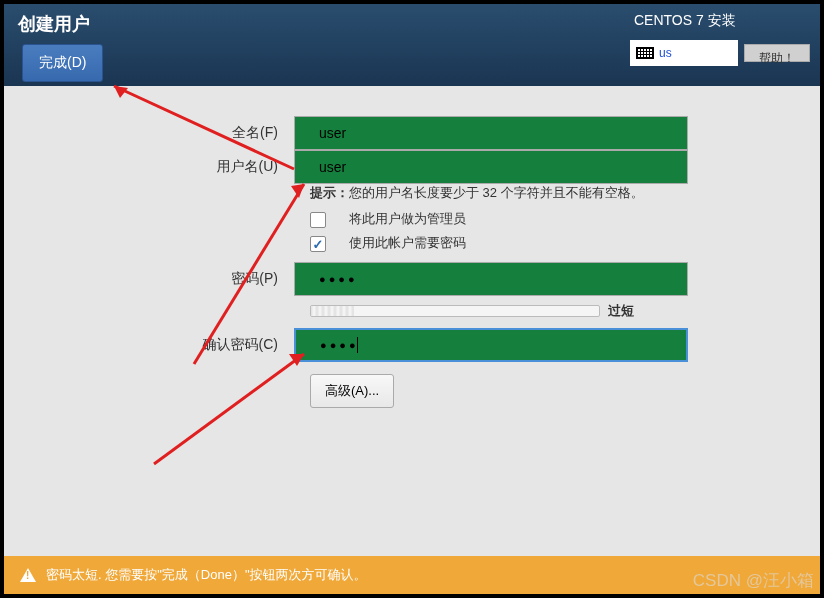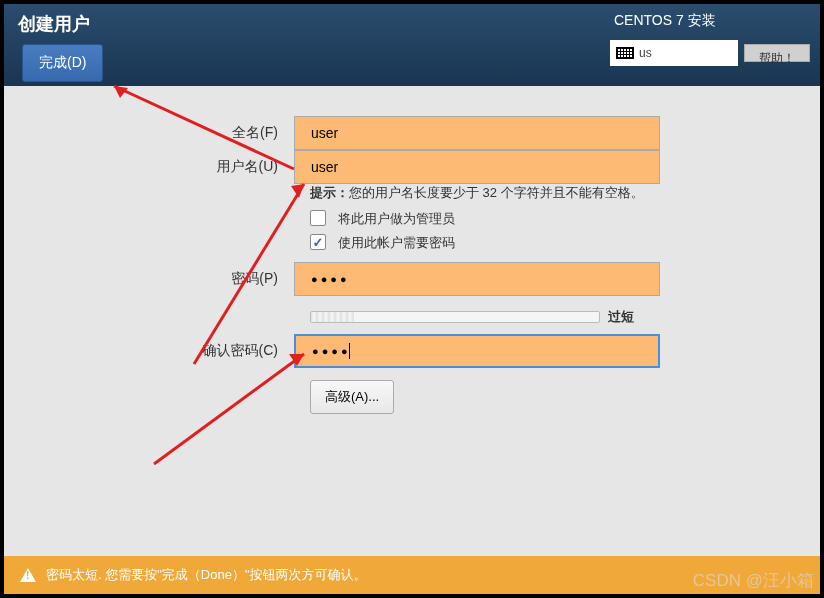--- a/index.html
+++ b/index.html
@@ -4,34 +4,34 @@
   <style>
     * { margin: 0; padding: 0; box-sizing: border-box; font-family: "Microsoft YaHei", "PingFang SC", sans-serif; }
     body { width: 824px; height: 598px; background: #000; overflow: hidden; position: relative; }
     .container { width: 816px; height: 590px; background: #e6e6e6; position: relative; margin: 4px; border-radius: 27px; }
     .header { background: linear-gradient(to bottom, #2a4d6e, #1a3552); height: 82px; position: relative; color: #fff; }
     .header-title { position: absolute; left: 14px; top: 8px; font-size: 18px; font-weight: bold; }
     .done-button { position: absolute; left: 18px; top: 40px; background: linear-gradient(#4a7dc0, #3669ad); border: 1px solid #2a5490; color: #fff; font-size: 14px; padding: 9px 16px; border-radius: 3px; cursor: pointer; }
     .header-right { position: absolute; right: 10px; top: 8px; text-align: right; }
     .install-title { font-size: 14px; color: #fff; margin-bottom: 10px; display: block; text-align: left; padding-left: 4px; }
     .right-controls { display: flex; align-items: center; gap: 6px; }
-    .keyboard-indicator { background: #fff; color: #404040; padding: 4px 10px 4px 6px; font-size: 12px; display: flex; align-items: center; gap: 5px; width: 128px; height: 26px; }
+    .keyboard-indicator { background: #fff; color: #1d4ed8; padding: 4px 10px 4px 6px; font-size: 12px; display: flex; align-items: center; gap: 5px; width: 108px; height: 26px; }
     .kb-icon { width: 18px; height: 12px; border: 1px solid #000; display: inline-block; position: relative; background: repeating-linear-gradient(to right, #000 0 1px, transparent 1px 3px), repeating-linear-gradient(to bottom, #000 0 1px, transparent 1px 3px); }
     .help-button { background: #d0d0d0; border: 1px solid #aaa; color: #333; padding: 5px 14px; font-size: 12px; cursor: pointer; height: 18px; }
     .form-area { padding: 30px 50px 0 50px; position: relative; }
     .form-row { display: flex; align-items: center; margin-bottom: 0; }
     .form-label { width: 240px; text-align: right; padding-right: 16px; font-size: 14px; color: #333; }
-    .form-input { width: 366px; height: 34px; border: 1px solid #aaa; padding: 0 16px; font-size: 14px; background: #fdba74; }
+    .form-input { width: 394px; height: 34px; border: 1px solid #aaa; padding: 0 24px; font-size: 14px; background: #15803d; }
     .form-input.focused { border: 2px solid #4a90d9; }
     .hint-row { margin-left: 256px; font-size: 13px; color: #333; margin-bottom: 8px; }
     .hint-bold { font-weight: bold; }
-    .checkbox-row { margin-left: 256px; display: flex; align-items: flex-start; gap: 12px; margin-bottom: 6px; font-size: 13px; color: #333; }
+    .checkbox-row { margin-left: 256px; display: flex; align-items: flex-end; gap: 23px; margin-bottom: 6px; font-size: 13px; color: #333; }
     .checkbox { width: 16px; height: 16px; border: 1px solid #888; background: #fff; display: inline-flex; align-items: center; justify-content: center; border-radius: 2px; cursor: pointer; }
     .checkbox.checked::after { content: "✓"; color: #2a6cb0; font-size: 13px; font-weight: bold; }
-    .strength-row { margin-left: 256px; display: flex; align-items: center; gap: 8px; margin-bottom: 8px; margin-top: 12px; }
+    .strength-row { margin-left: 256px; display: flex; align-items: center; gap: 8px; margin-bottom: 8px; margin-top: 6px; }
     .strength-bar { width: 290px; height: 12px; border: 1px solid #bbb; background: #f5f5f5; border-radius: 2px; position: relative; overflow: hidden; }
     .strength-fill { background: repeating-linear-gradient(to right, #e0e0e0 0, #f8f8f8 3px, #e0e0e0 6px); height: 100%; width: 15%; }
     .strength-label { font-size: 13px; color: #333; font-weight: bold; }
     .advanced-row { margin-left: 256px; margin-top: 12px; }
     .advanced-button { background: linear-gradient(#f8f8f8, #e8e8e8); border: 1px solid #aaa; padding: 7px 14px; font-size: 13px; border-radius: 3px; cursor: pointer; }
     .dots { letter-spacing: 3px; font-size: 11px; color: #000; }
     .cursor { display: inline-block; width: 1px; height: 16px; background: #000; vertical-align: middle; margin-left: -2px; }
     .warning-bar { position: absolute; bottom: 0; left: 0; right: 0; height: 38px; background: #f0a838; display: flex; align-items: center; padding: 0 16px; gap: 10px; }
     .warning-icon { width: 0; height: 0; border-left: 8px solid transparent; border-right: 8px solid transparent; border-bottom: 14px solid #fff; position: relative; }
     .warning-icon::after { content: "!"; position: absolute; left: -2px; top: 2px; color: #f0a838; font-size: 10px; font-weight: bold; }

